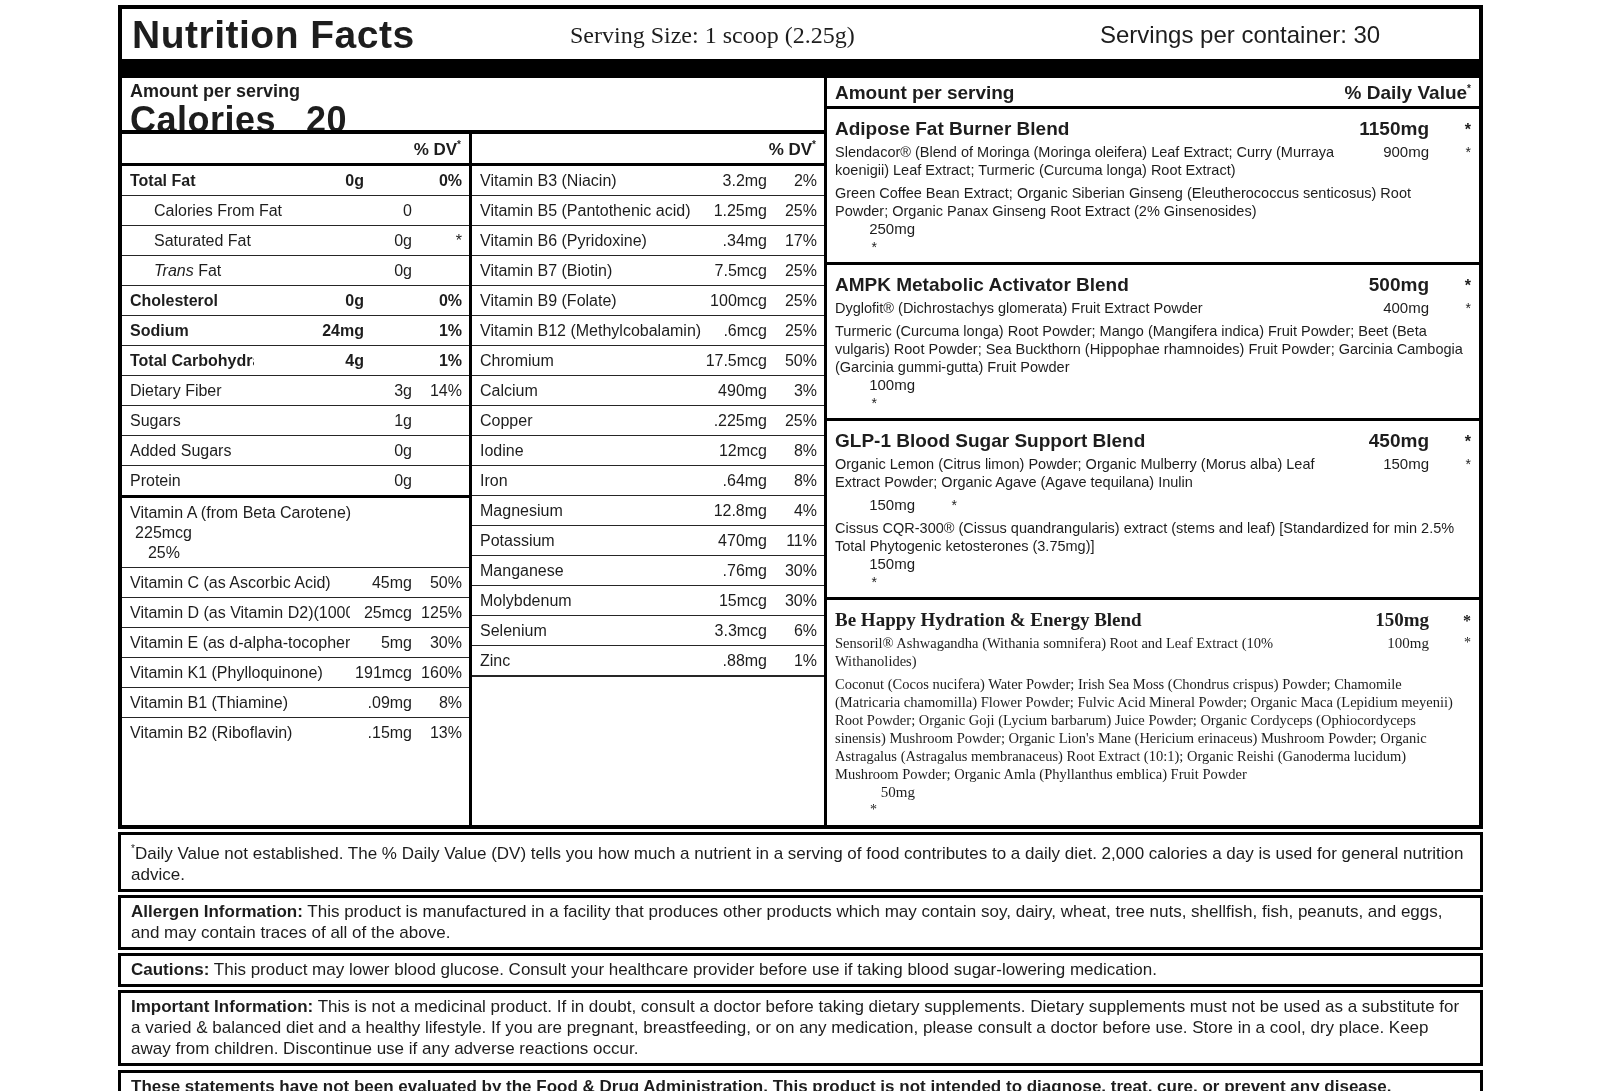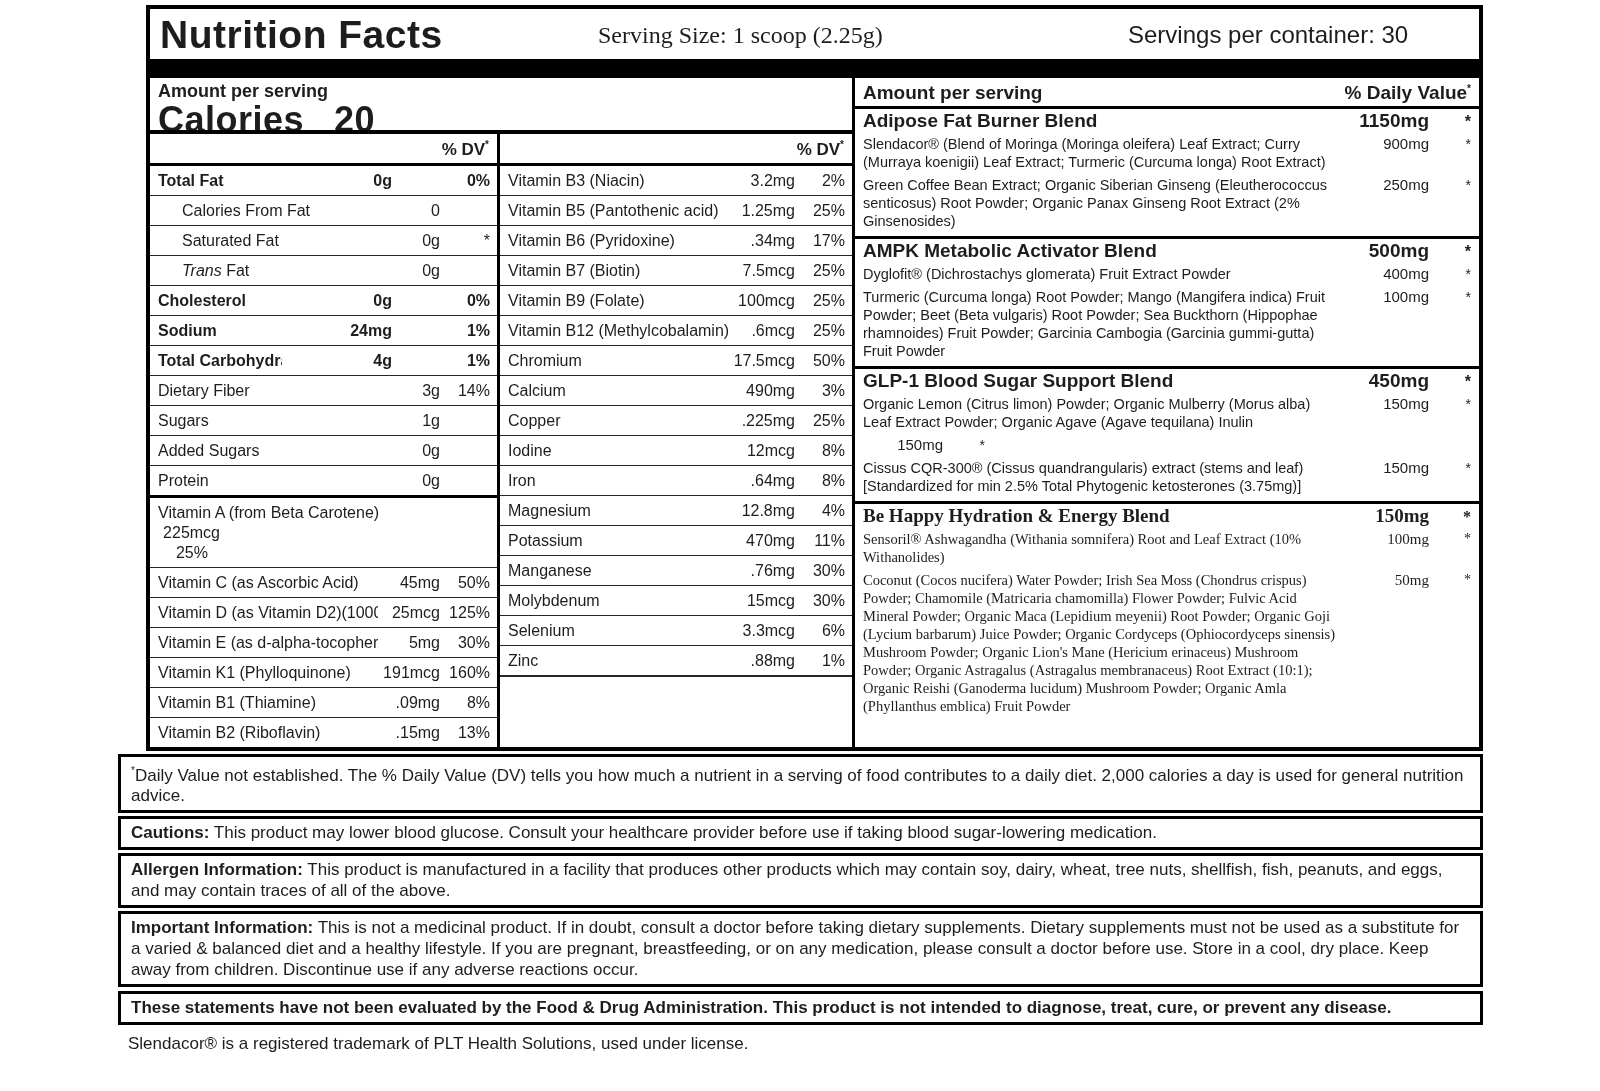--- a/index.html
+++ b/index.html
@@ -1,18 +1,18 @@
 <!DOCTYPE html>
 <html><head>
 <meta charset="utf-8">
 <style>
   html,body{margin:0;padding:0;background:#fff;}
   body{width:1600px;height:1091px;overflow:hidden;font-family:"Liberation Sans",sans-serif;color:#1d1d1d;-webkit-font-smoothing:antialiased;}
   .label-wrap{width:1365px;margin:5px 0 0 118px;box-sizing:border-box;}
-  .main-box{border:4px solid #000;background:#fff;box-sizing:border-box;margin-left:28px;}
+  .main-box{border:4px solid #000;background:#fff;box-sizing:border-box;}
   
   .hdr{display:flex;align-items:center;padding:5px 12px 3px 10px;height:50px;box-sizing:border-box;}
   .title{font-size:39px;font-weight:bold;letter-spacing:.5px;width:438px;white-space:nowrap;}
   .serving{font-size:24px;width:470px;white-space:nowrap;font-family:Liberation Serif, serif;}
   .servings{font-size:24px;flex:1;white-space:nowrap;padding-left:60px;}
   .blackbar{height:19px;background:#000;}
   
   .main{display:flex;align-items:stretch;}
   .left-panel{width:702px;display:flex;flex-direction:column;}
   .vdiv{width:3px;background:#000;}
@@ -33,28 +33,28 @@
   .nrow.thick{border-top:3px solid #000;flex-direction:column;}
   .nrow.bold{font-weight:bold;gap:48px;}
   .nrow .lbl{flex:1;white-space:nowrap;overflow:hidden;}
   .nrow .lbl.indent{padding-left:24px;}
   .nrow .amt{text-align:right;min-width:62px;white-space:nowrap;}
   .nrow .dv{width:50px;text-align:right;padding-right:7px;white-space:nowrap;}
   .ncol2 .rows{border-bottom:2px solid #262626;}
   
   .rp-head{display:flex;justify-content:space-between;align-items:baseline;font-weight:bold;font-size:19px;padding:4px 8px 2px 8px;border-bottom:3px solid #000;}
   .rp-head sup{font-size:10px;}
-  .blend{border-bottom:3px solid #000;padding:0 4px 6px 8px;}
+  .blend{border-bottom:3px solid #000;padding:8px 4px 6px 8px;}
   .blend:last-child{border-bottom:none;font-family:Liberation Serif, serif;}
   .blend-title-row{display:flex;align-items:baseline;font-size:19px;font-weight:bold;line-height:24px;}
   .blend-title{flex:1;}
   .blend-amt{width:120px;text-align:right;}
   .blend-dv{width:42px;text-align:right;padding-right:4px;font-size:16px;}
   .ing-row{display:flex;align-items:flex-start;margin-top:1px;margin-bottom:5px;}
-  .ing-row:last-child{margin-bottom:0;}
+  .ing-row:last-child{margin-bottom:0;flex-direction:column;}
   .ing-text{flex:1;padding-right:8px;font-size:14.5px;line-height:18px;}
   .ing-amt{width:80px;text-align:right;font-size:15px;line-height:18px;}
   .ing-dv{width:42px;text-align:right;padding-right:4px;font-size:14px;line-height:18px;}
   
   .foot-box{border:3px solid #000;margin-top:3px;padding:3px 10px 4px 10px;font-size:17px;line-height:21px;box-sizing:border-box;}
   .foot-box.statements{font-weight:bold;margin-top:4px;}
   .foot-box sup{font-size:10px;}
   
   .trademarks{margin:7px 0 0 10px;font-size:17px;line-height:24px;}
   .tm-line{white-space:nowrap;}
@@ -344,21 +344,21 @@
                 <span class="ing-amt">50mg</span>
                 <span class="ing-dv">*</span>
               </div>
             </div>
           </div>
       </div>
     </div>
   </div>
   <div id="footers">
       <div class="foot-box"><sup>*</sup>Daily Value not established. The % Daily Value (DV) tells you how much a nutrient in a serving of food contributes to a daily diet. 2,000 calories a day is used for general nutrition advice.</div>
+      <div class="foot-box"><b>Allergen Information:</b> This product is manufactured in a facility that produces other products which may contain soy, dairy, wheat, tree nuts, shellfish, fish, peanuts, and eggs, and may contain traces of all of the above.</div>
       <div class="foot-box"><b>Cautions:</b> This product may lower blood glucose. Consult your healthcare provider before use if taking blood sugar-lowering medication.</div>
-      <div class="foot-box"><b>Allergen Information:</b> This product is manufactured in a facility that produces other products which may contain soy, dairy, wheat, tree nuts, shellfish, fish, peanuts, and eggs, and may contain traces of all of the above.</div>
       <div class="foot-box"><b>Important Information:</b> This is not a medicinal product. If in doubt, consult a doctor before taking dietary supplements. Dietary supplements must not be used as a substitute for a varied &amp; balanced diet and a healthy lifestyle. If you are pregnant, breastfeeding, or on any medication, please consult a doctor before use. Store in a cool, dry place. Keep away from children. Discontinue use if any adverse reactions occur.</div>
       <div class="foot-box statements">These statements have not been evaluated by the Food &amp; Drug Administration. This product is not intended to diagnose, treat, cure, or prevent any disease.</div>
     </div>
   <div class="trademarks" id="trademarks">
       <div class="tm-line">Slendacor® is a registered trademark of PLT Health Solutions, used under license.</div>
     </div>
 </div>
 
 </body></html>

